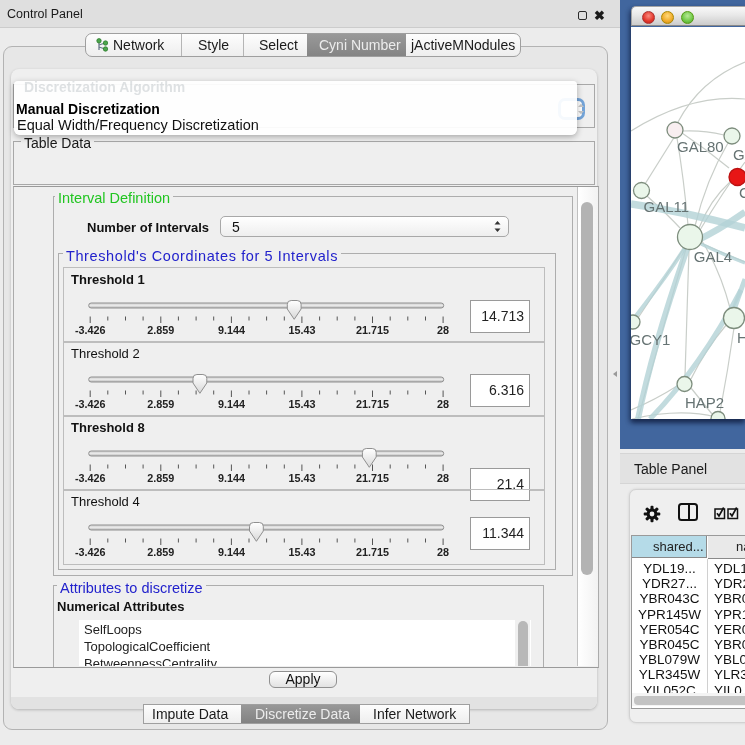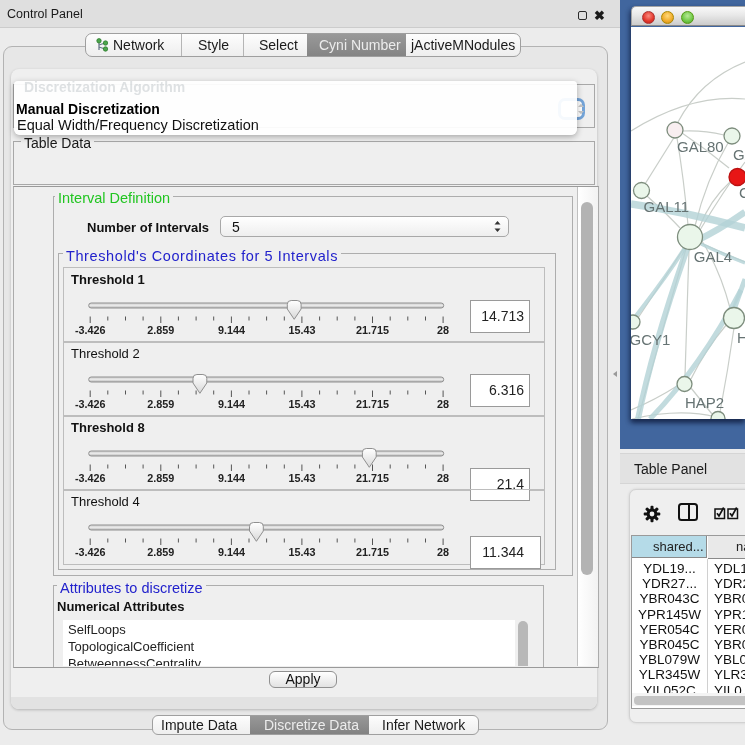--- a/index.html
+++ b/index.html
@@ -143,34 +143,34 @@
   <use href="#thumb" x="306.3"></use>
 </svg>
 <div class="abs" style="left:470px;top:448px;width:53px;height:31px;background:#fff;border:1px solid #9a9a9a;font-size:14px;color:#222;text-align:right;line-height:31px;padding-right:5px;margin-top:20px;">21.4</div>
 
 <div class="abs" style="left:63px;top:489px;width:480px;height:74px;border:1px solid #bdbdbd;"></div>
 <div class="abs" style="left:71px;top:494px;font-size:13px;font-weight:normal;color:#111;">Threshold 4</div>
 <svg class="abs" style="left:63px;top:489px;" width="481" height="73" viewBox="0 0 481 73">
   <use href="#scl"></use>
   <use href="#thumb" x="193.4"></use>
 </svg>
-<div class="abs" style="left:470px;top:536px;width:53px;height:31px;background:#fff;border:1px solid #9a9a9a;font-size:14px;color:#222;text-align:right;line-height:31px;padding-right:16px;">11.344</div>
+<div class="abs" style="left:470px;top:517px;width:53px;height:31px;background:#fff;border:1px solid #9a9a9a;font-size:14px;color:#222;text-align:right;line-height:31px;padding-right:5px;">11.344</div>
 
 <div class="abs" style="left:53px;top:585px;width:489px;height:81px;border:1px solid #adadad;border-bottom:none;"></div>
 <div class="abs" style="left:57px;top:580px;background:#efefef;padding:0 3px;font-size:14.5px;color:#2222cc;text-align:center;">Attributes to discretize</div>
 <div class="abs" style="left:57px;top:599px;font-size:13px;font-weight:bold;color:#111;">Numerical Attributes</div>
-<div class="abs" style="left:63px;top:620px;width:452px;height:46px;background:#ffffff;overflow:hidden;">
+<div class="abs" style="left:79px;top:620px;width:452px;height:46px;background:#ffffff;overflow:hidden;">
   <div class="abs" style="left:5px;top:1px;font-size:13px;color:#222;line-height:17.2px;">SelfLoops<br>TopologicalCoefficient<br>BetweennessCentrality</div>
 </div>
 <div class="abs" style="left:515px;top:620px;width:15px;height:46px;background:#f0f0f0;"></div>
 <div class="abs" style="left:518px;top:621px;width:10px;height:45px;background:#b8b8b8;border-radius:5px 5px 0 0;"></div>
 
 <div class="abs" style="left:269px;top:671px;width:66px;height:15px;background:linear-gradient(#ffffff,#e2e2e2);border:1px solid #909090;border-radius:6px;text-align:center;font-size:14px;color:#111;line-height:15px;">Apply</div>
 
-<div class="abs" style="left:152px;top:704px;width:325px;height:18px;background:linear-gradient(#fdfdfd,#eeeeee);border:1px solid #9f9f9f;border-radius:6px;overflow:hidden;margin-top:11px;">
+<div class="abs" style="left:143px;top:704px;width:325px;height:18px;background:linear-gradient(#fdfdfd,#eeeeee);border:1px solid #9f9f9f;border-radius:0;overflow:hidden;">
   <div class="abs" style="left:97px;top:0;width:119px;height:18px;background:linear-gradient(#989898,#828282);"></div>
   <div class="abs t14" style="left:8px;top:1px;">Impute Data</div>
   <div class="abs t14" style="left:111px;top:1px;color:#ececec;">Discretize Data</div>
   <div class="abs t14" style="left:229px;top:1px;">Infer Network</div>
 </div>
 
 <div class="abs" style="left:14px;top:81px;width:563px;height:54px;background:rgba(255,255,255,0.93);border-radius:4px 4px 6px 6px;box-shadow:0 2px 6px rgba(0,0,0,0.3);"></div>
 <div class="abs" style="left:24px;top:79px;font-size:14px;font-weight:bold;color:rgba(80,95,105,0.18);">Discretization Algorithm</div>
 <div class="abs" style="left:17px;top:117px;font-size:14.5px;color:#111;">Equal Width/Frequency Discretization</div>
 <div class="abs" style="left:16px;top:101px;font-size:14px;font-weight:bold;color:#000;">Manual Discretization</div>

